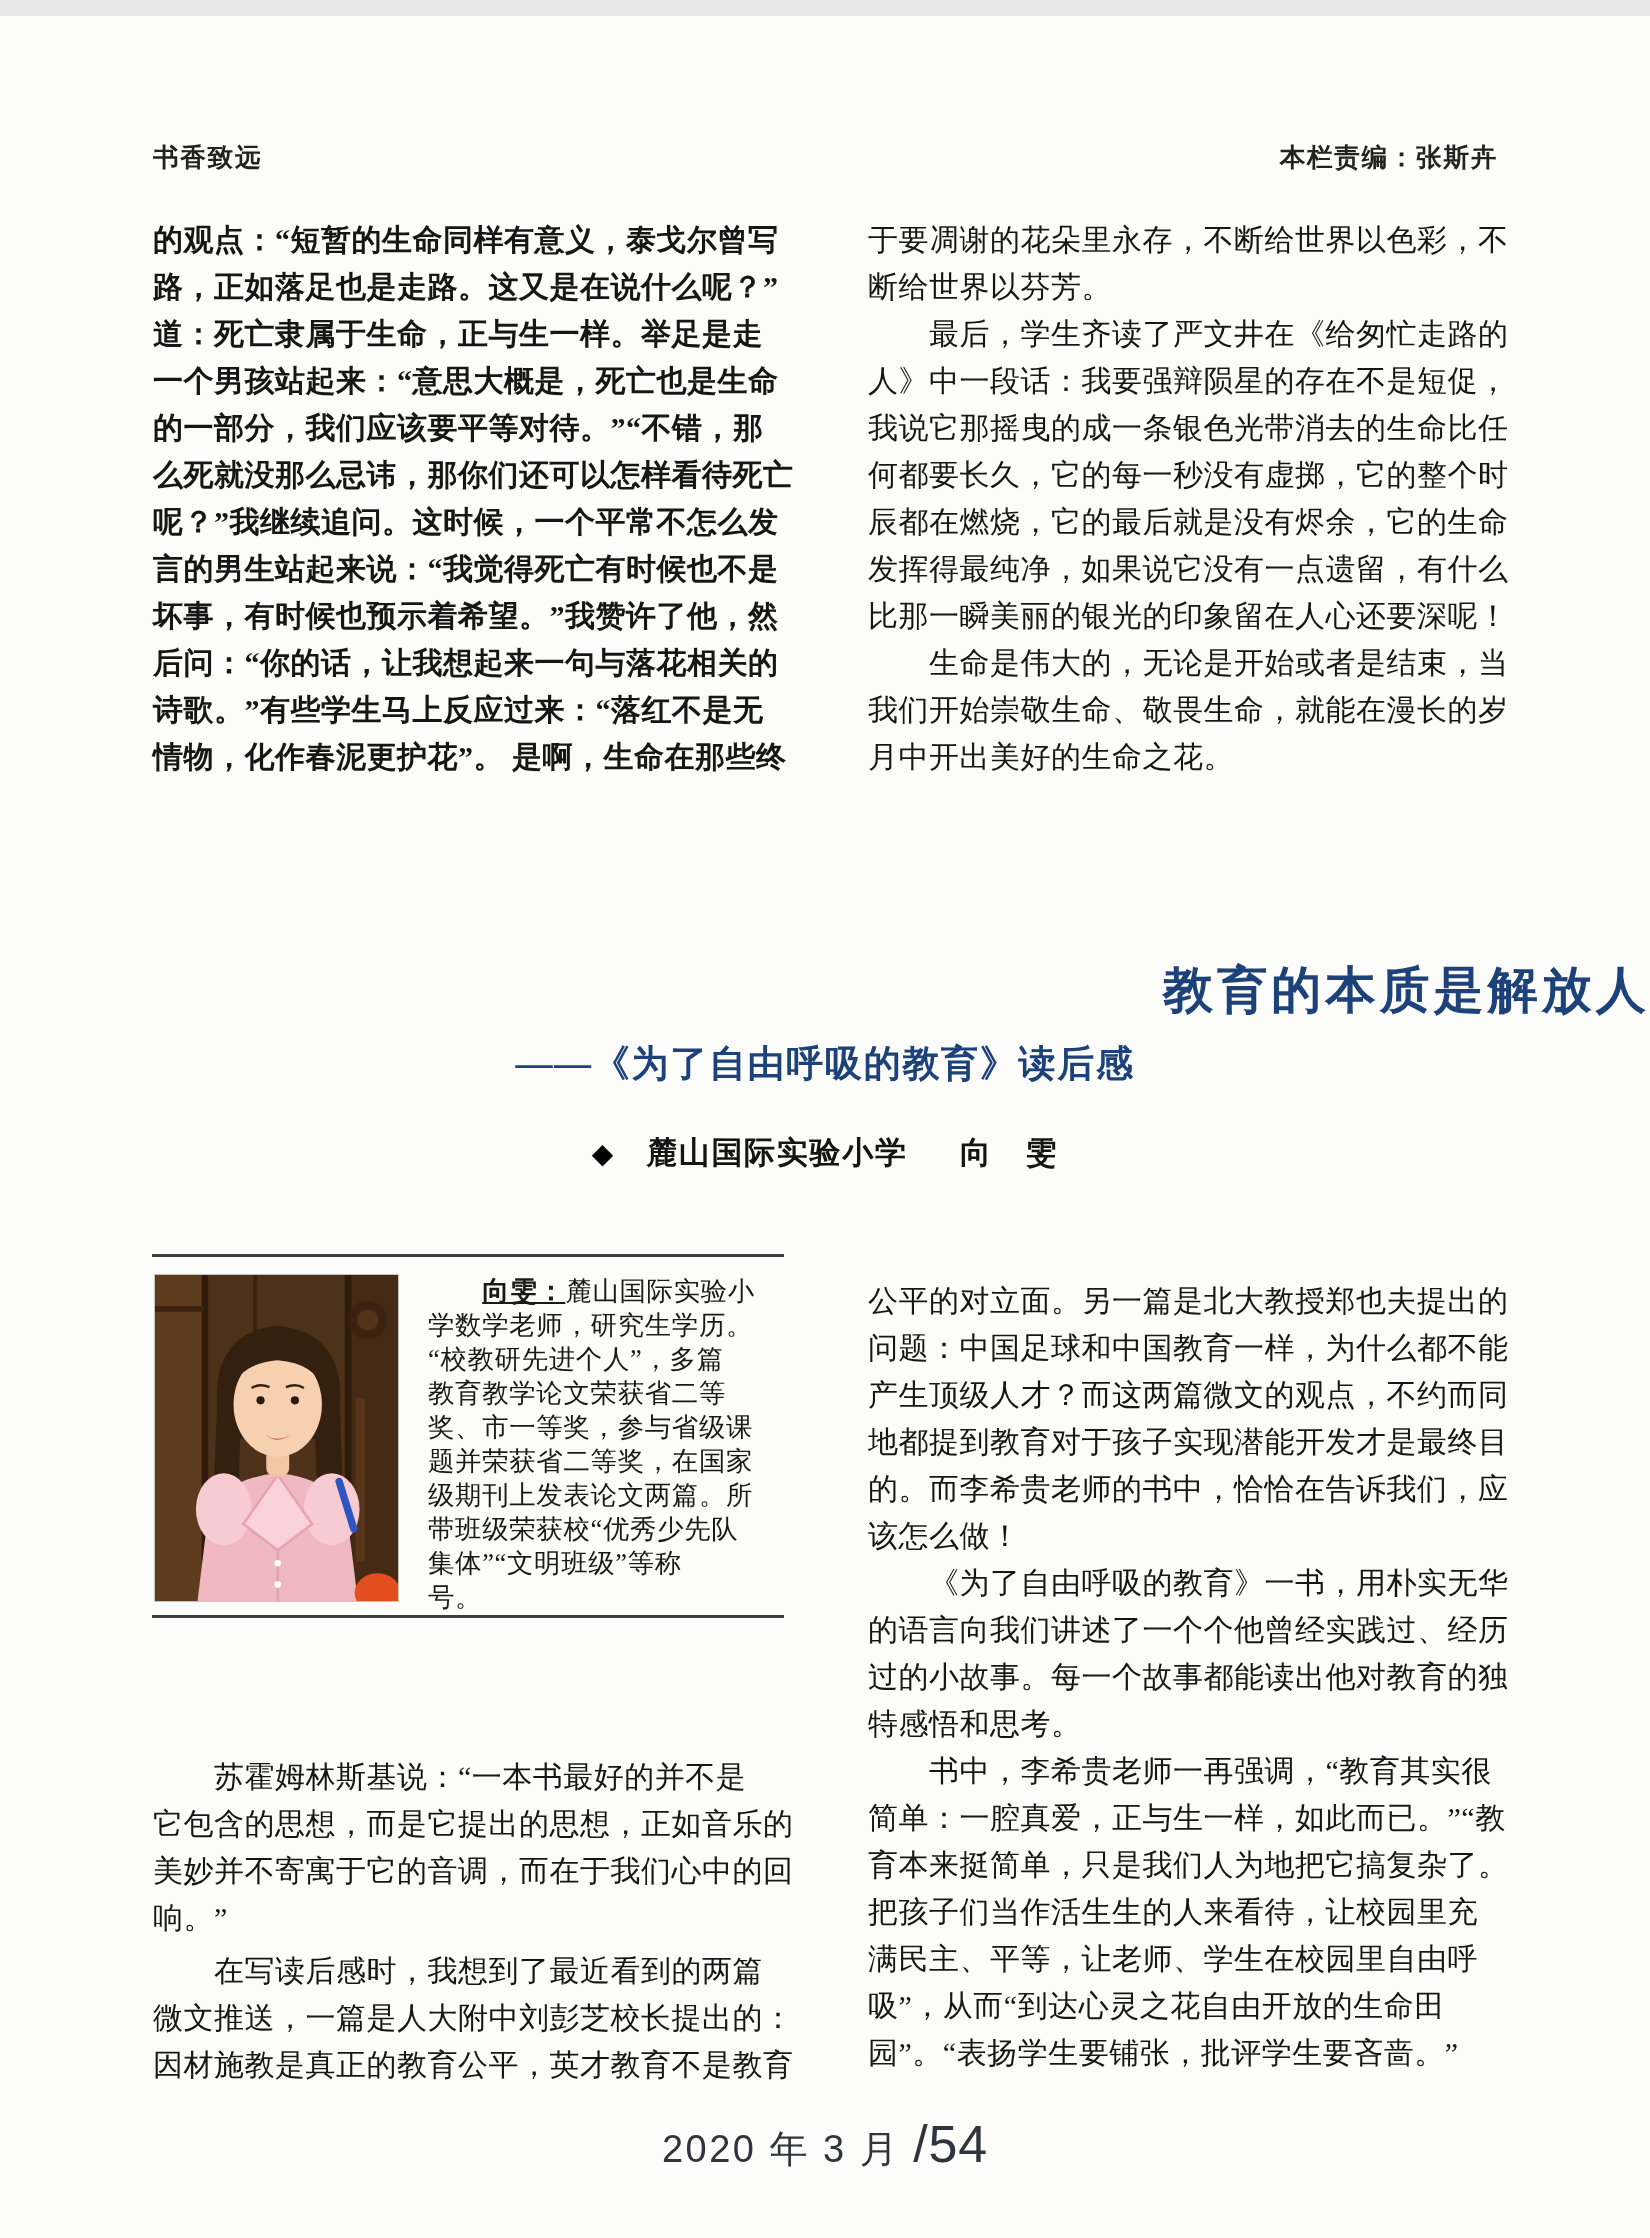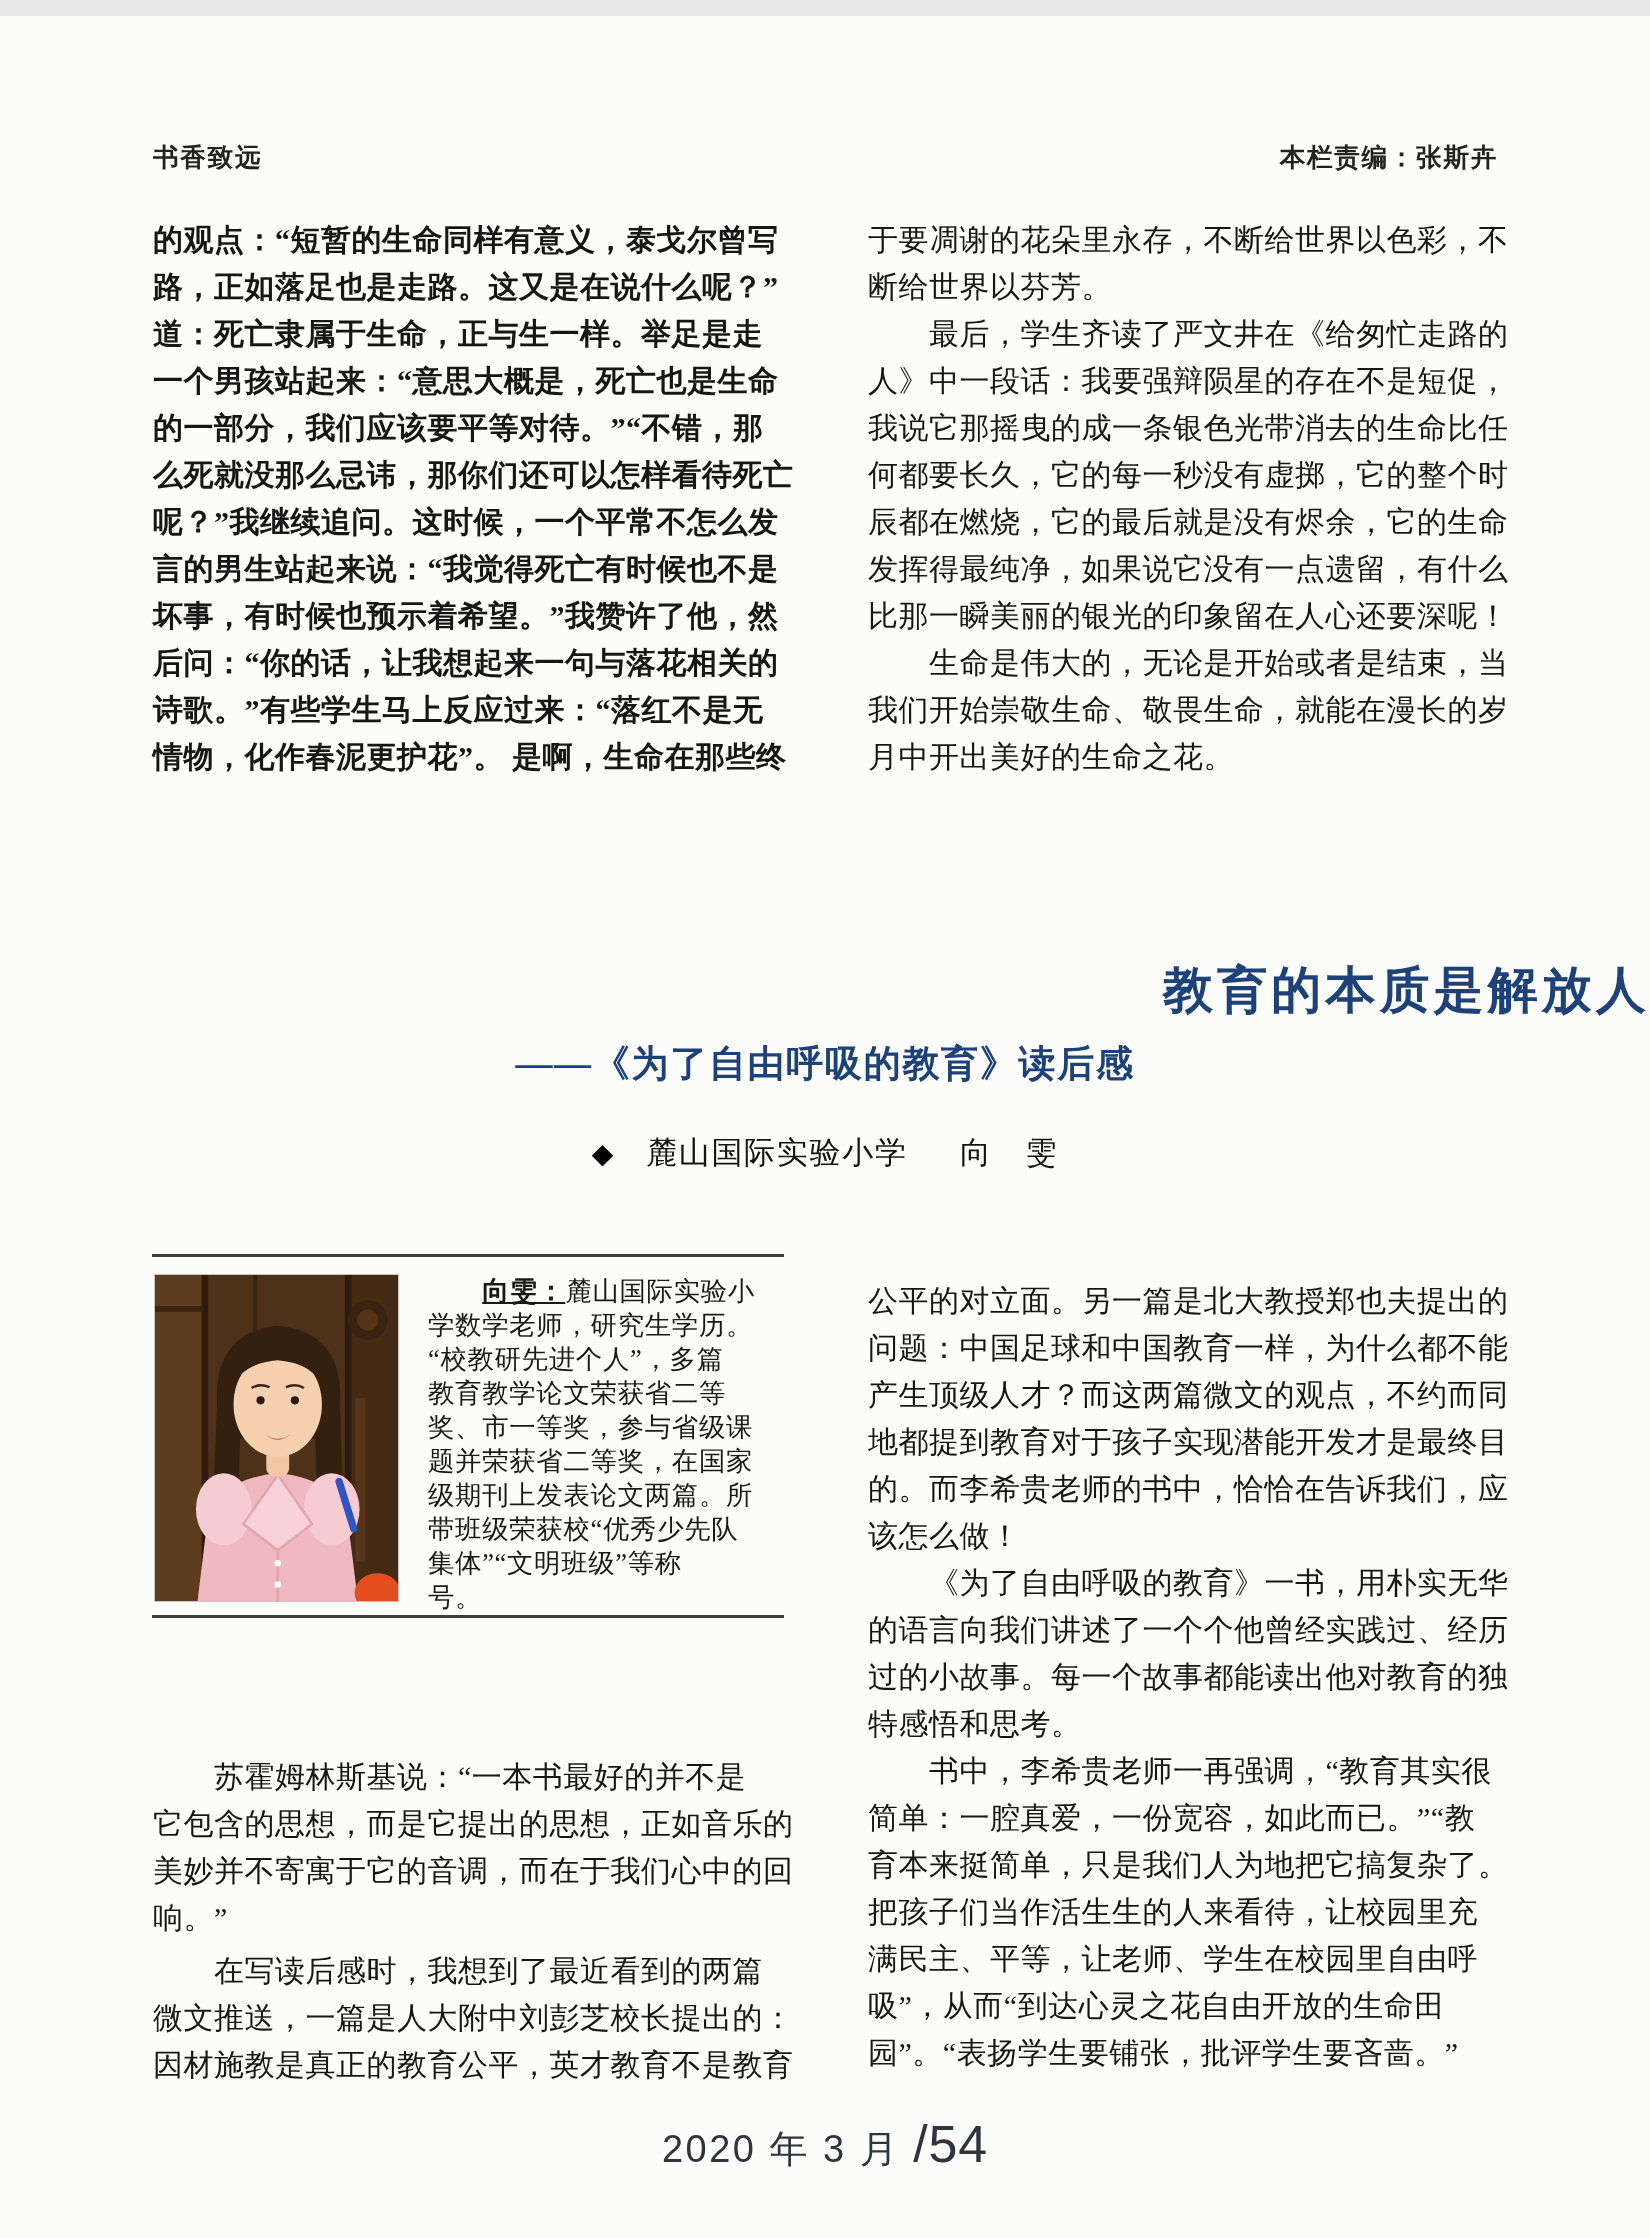--- a/index.html
+++ b/index.html
@@ -19,21 +19,21 @@
   .tline{white-space:pre;}
   .col-top-left{left:153px;top:200px;font-weight:bold;}
   .col-top-right{left:868px;top:200px;}
   .col-bot-left-p1{left:153px;top:1737px;}
   .col-bot-left-p2{left:153px;top:1931px;}
   .col-bot-right{left:868px;top:1261px;}
   
   .feature{position:absolute;left:0;width:1650px;text-align:center;color:#1d4279;}
   .f-title{top:941px;font-size:50px;font-weight:700;letter-spacing:4.1px;text-align:right;}
   .f-subtitle{top:1023px;font-size:37px;font-weight:700;letter-spacing:1.7px;}
-  .f-author{top:1116px;font-size:31px;color:#141414;font-weight:400;letter-spacing:1.7px;}
+  .f-author{top:1116px;font-size:31px;color:#141414;font-weight:700;letter-spacing:1.7px;}
   .f-author .marker{color:#000;font-size:28px;margin-right:21.5px;}
   .f-author .aname{margin-left:43px;white-space:pre;}
   
   .bio-box{position:absolute;left:152px;top:1238px;width:632px;height:358px;
            border-top:3.3px solid #3e3e3e;border-bottom:3.3px solid #3e3e3e;}
   .bio-photo{position:absolute;left:1.7px;top:17.3px;width:245px;height:328px;
              border:0.8px solid #c9c3bb;box-sizing:border-box;}
   .bio-text{position:absolute;left:276px;top:16.5px;width:353px;
             font-size:26.4px;line-height:34px;letter-spacing:0.7px;color:#191919;}
   .bio-text .tline{white-space:pre;}
@@ -165,21 +165,21 @@
       <div class="tline">问题：中国足球和中国教育一样，为什么都不能</div>
       <div class="tline">产生顶级人才？而这两篇微文的观点，不约而同</div>
       <div class="tline">地都提到教育对于孩子实现潜能开发才是最终目</div>
       <div class="tline">的。而李希贵老师的书中，恰恰在告诉我们，应</div>
       <div class="tline">该怎么做！</div>
       <div class="tline">　　《为了自由呼吸的教育》一书，用朴实无华</div>
       <div class="tline">的语言向我们讲述了一个个他曾经实践过、经历</div>
       <div class="tline">过的小故事。每一个故事都能读出他对教育的独</div>
       <div class="tline">特感悟和思考。</div>
       <div class="tline">　　书中，李希贵老师一再强调，“教育其实很</div>
-      <div class="tline">简单：一腔真爱，一份宽容，如此而已。”“教</div>
+      <div class="tline">简单：一腔真爱，正与生一样，如此而已。”“教</div>
       <div class="tline">育本来挺简单，只是我们人为地把它搞复杂了。</div>
       <div class="tline">把孩子们当作活生生的人来看待，让校园里充</div>
       <div class="tline">满民主、平等，让老师、学生在校园里自由呼</div>
       <div class="tline">吸”，从而“到达心灵之花自由开放的生命田</div>
       <div class="tline">园”。“表扬学生要铺张，批评学生要吝啬。”</div>
     </div>
 
   <div class="footer">
     <span class="f-date">2020 年 3 月 </span><span class="f-page">/54</span>
   </div>

